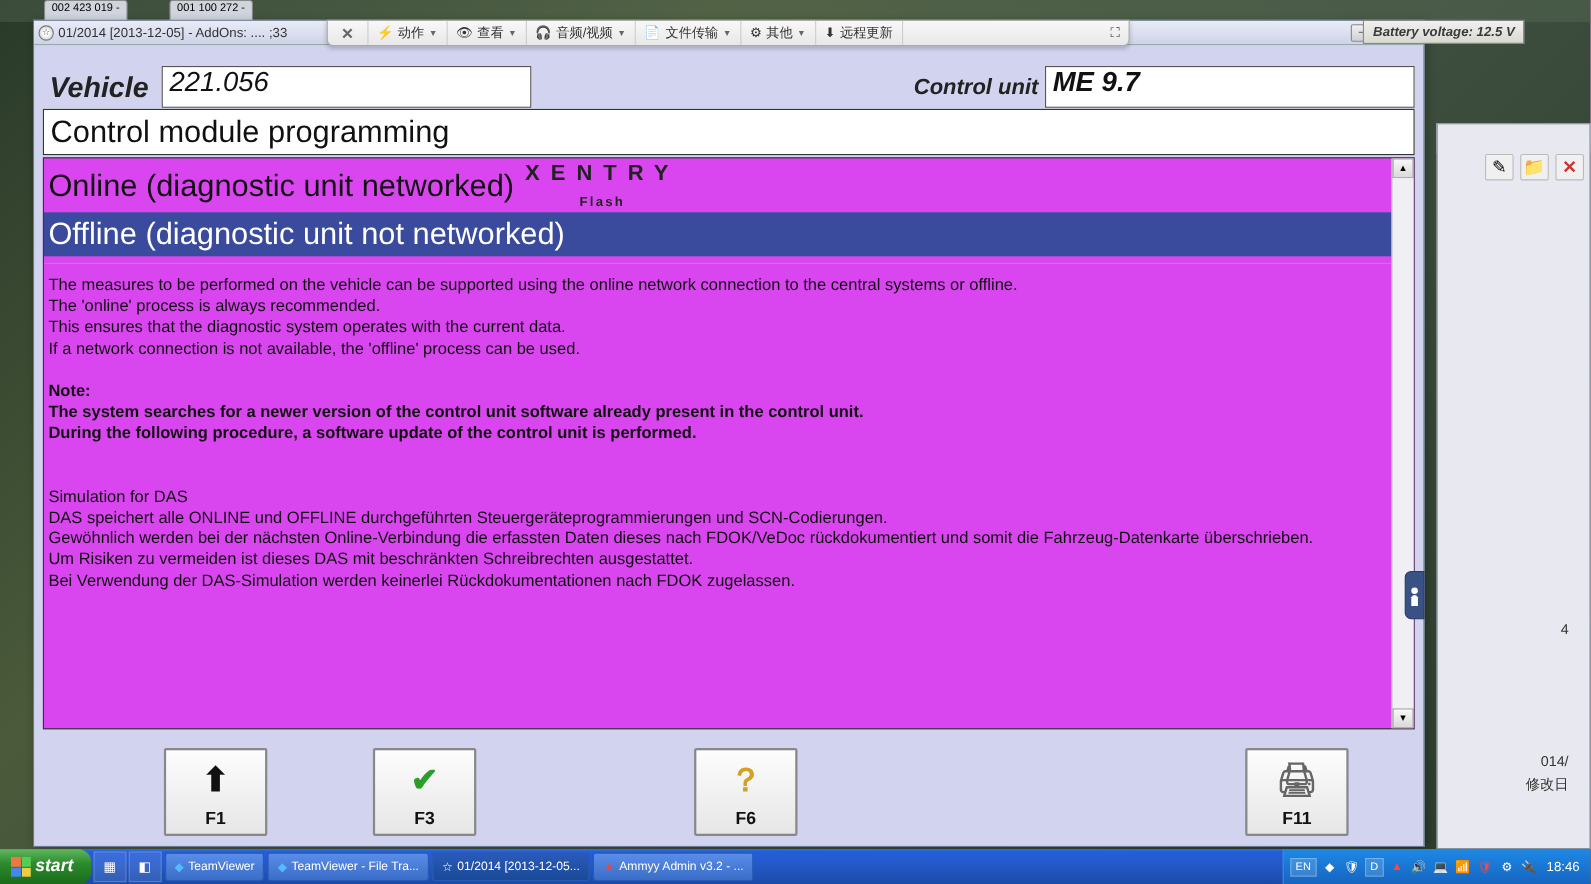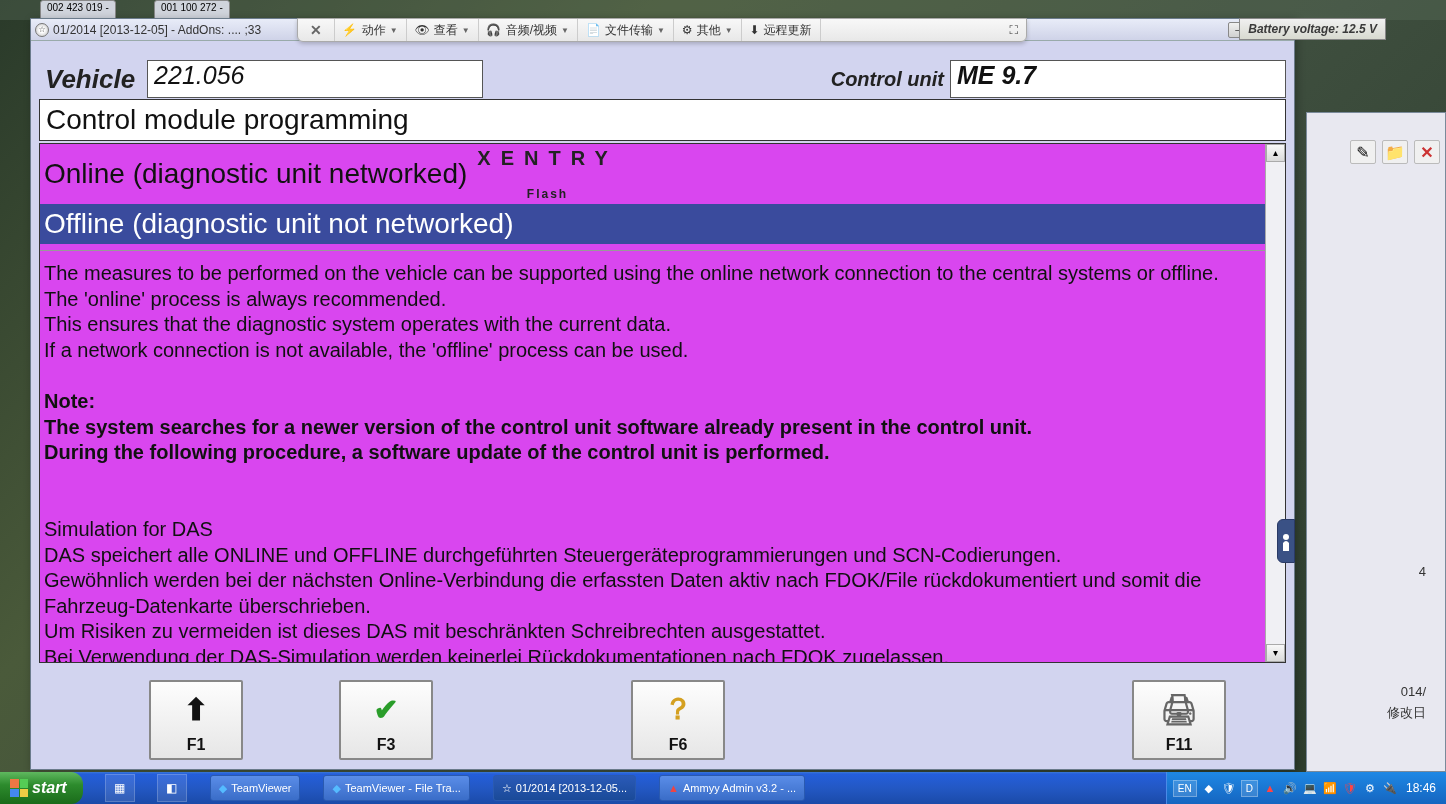--- a/index.html
+++ b/index.html
@@ -47,38 +47,38 @@
 
 .content-box { margin:2px 8px; height:520px; background:#d946ef; border:1px solid #333; position:relative; }
 .content-inner { position:absolute; inset:0; right:20px; overflow:hidden; }
 .content-scroll { position:absolute; right:0; top:0; bottom:0; width:20px; background:#eee; border-left:1px solid #aaa; }
 .content-scroll-track { position:absolute; top:18px; bottom:18px; left:0; right:0; background:#f0f0f4; }
 .content-scroll-btn { position:absolute; left:0; right:0; height:18px; background:linear-gradient(#f8f8f8,#dadada); border:1px solid #aaa; text-align:center; font-size:10px; line-height:16px; }
 
 .mode-row { display:flex; align-items:center; padding:4px 4px; font-size:28px; color:#111; gap:10px; }
 .mode-row.selected { background:#3a4b9d; color:#fff; }
 .xentry-logo { display:flex; flex-direction:column; align-items:center; font-family:'Courier New',monospace; letter-spacing:10px; font-size:20px; font-weight:bold; color:#222; line-height:1; }
-.xentry-sub { font-size:12px; letter-spacing:2px; margin-top:20px; }
+.xentry-sub { font-size:12px; letter-spacing:2px; margin-top:9px; }
 .divider-line { border-top:1px solid #999; margin:6px 0 10px 0; }
 
-.body-text { padding:0 4px; font-size:20px; color:#111; line-height:1.28; }
+.body-text { padding:0 4px; font-size:15px; color:#111; line-height:1.28; }
 .body-text .bold { font-weight:bold; }
 
 
 .fbtn-row { position:absolute; left:8px; right:8px; bottom:8px; height:82px; display:flex; align-items:center; }
 .fbtn { width:94px; height:80px; background:linear-gradient(#fdfdfd,#e6e6e6); border:2px solid #888; border-radius:2px; display:flex; flex-direction:column; align-items:center; justify-content:flex-end; padding-bottom:4px; font-size:16px; font-weight:bold; color:#111; cursor:pointer; }
 .fbtn-icon { flex:1; display:flex; align-items:center; justify-content:center; font-size:30px; }
 .fbtn-spacer { flex:1; }
 
 
 .side-tab { position:absolute; right:-1px; top:500px; width:18px; height:44px; background:#3a5185; border-radius:6px 0 0 6px; border:1px solid #2a3a66; display:flex; align-items:center; justify-content:center; }
 .side-tab svg { width:12px; height:24px; }
 
 
-.taskbar { position:absolute; left:0; right:0; bottom:0; height:32px; background:linear-gradient(#3b78d6,#245edb 6%, #2358c4 50%, #1a4aa8); display:flex; align-items:center; font-size:11px; color:#fff;gap:20px; }
+.taskbar { position:absolute; left:0; right:0; bottom:0; height:32px; background:linear-gradient(#3b78d6,#245edb 6%, #2358c4 50%, #1a4aa8); display:flex; align-items:center; font-size:11px; color:#fff; }
 .start-btn { height:32px; padding:0 16px 0 10px; background:linear-gradient(#5fb85f,#2d8b2d 40%,#1a6b1a); border-radius:0 12px 12px 0; font-weight:bold; font-style:italic; font-size:16px; color:#fff; display:flex; align-items:center; gap:4px; cursor:pointer; }
 .start-icon { width:18px; height:18px; display:grid; grid-template-columns:1fr 1fr; grid-template-rows:1fr 1fr; gap:1px; }
 .start-icon span:nth-child(1){background:#e74;}
 .start-icon span:nth-child(2){background:#5c5;}
 .start-icon span:nth-child(3){background:#48e;}
 .start-icon span:nth-child(4){background:#ec4;}
 .ql { width:30px; height:28px; background:rgba(255,255,255,0.1); border:1px solid rgba(255,255,255,0.2); margin-left:2px; display:flex; align-items:center; justify-content:center; }
 .task-item { height:26px; margin-left:3px; padding:0 8px; background:linear-gradient(#5a8de8,#3a6dc8); border:1px solid #2a5ab0; border-radius:3px; display:flex; align-items:center; gap:4px; font-size:11px; max-width:160px; white-space:nowrap; overflow:hidden; cursor:pointer; }
 .task-item.active { background:linear-gradient(#2a5ab8,#1a4a98); }
 .tray { margin-left:auto; height:32px; background:linear-gradient(#1e88e5,#1565c0); display:flex; align-items:center; padding:0 6px; gap:4px; border-left:1px solid #4a8ae8; }
@@ -150,21 +150,21 @@
         <div>The 'online' process is always recommended.</div>
         <div>This ensures that the diagnostic system operates with the current data.</div>
         <div>If a network connection is not available, the 'offline' process can be used.</div>
         <br>
         <div class="bold">Note:</div>
         <div class="bold">The system searches for a newer version of the control unit software already present in the control unit.</div>
         <div class="bold">During the following procedure, a software update of the control unit is performed.</div>
         <br><br>
         <div>Simulation for DAS</div>
         <div>DAS speichert alle ONLINE und OFFLINE durchgeführten Steuergeräteprogrammierungen und SCN-Codierungen.</div>
-        <div>Gewöhnlich werden bei der nächsten Online-Verbindung die erfassten Daten aktiv nach FDOK/File rückdokumentiert und somit die Fahrzeug-Datenkarte überschrieben.</div>
+        <div>Gewöhnlich werden bei der nächsten Online-Verbindung die erfassten Daten dieses nach FDOK/VeDoc rückdokumentiert und somit die Fahrzeug-Datenkarte überschrieben.</div>
         <div>Um Risiken zu vermeiden ist dieses DAS mit beschränkten Schreibrechten ausgestattet.</div>
         <div>Bei Verwendung der DAS-Simulation werden keinerlei Rückdokumentationen nach FDOK zugelassen.</div>
       </div>
     </div>
     <div class="content-scroll">
       <div class="content-scroll-btn" style="top:0">▴</div>
       <div class="content-scroll-track"></div>
       <div class="content-scroll-btn" style="bottom:0">▾</div>
     </div>
   </div>

